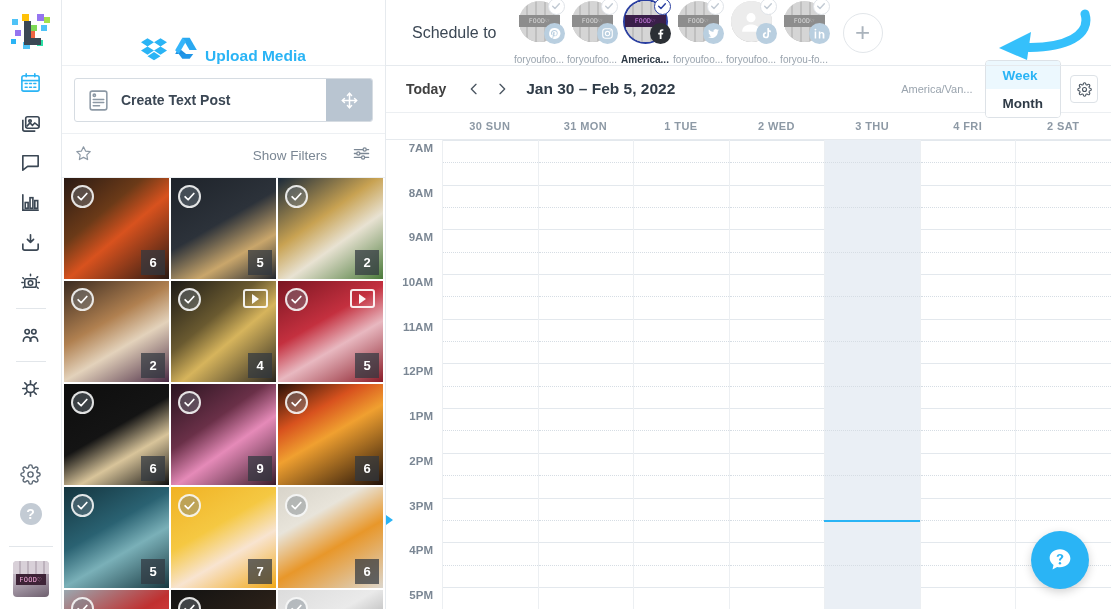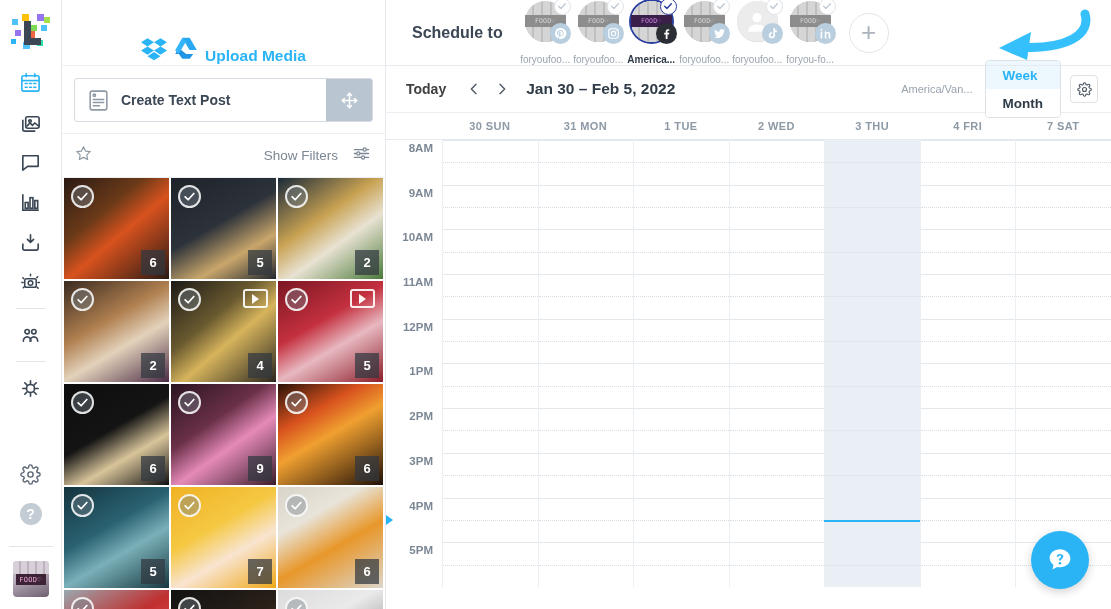--- a/index.html
+++ b/index.html
@@ -61,21 +61,21 @@
     border: 1px solid #d6dce2; border-radius: 3px; overflow: hidden; cursor: pointer;
   }
   .ctp-icon { width: 46px; display: flex; align-items: center; justify-content: center; }
   .ctp-label { flex: 1; display: flex; align-items: center; font-size: 14px; font-weight: bold; color: #3b4754; }
   .ctp-drag {
     width: 46px; background: #b9c5d1; display: flex; align-items: center; justify-content: center;
     cursor: grab;
   }
   .filter-row {
     height: 44px; display: flex; align-items: center; padding: 0 14px 0 12px;
-    border-bottom: 1px solid #edf0f3; gap: 14px;
+    border-bottom: 1px solid #edf0f3; gap: 25px;
   }
   .filter-row .spacer { flex: 1; }
   .show-filters { font-size: 13.5px; color: #7b8794; cursor: pointer; }
 
   .grid { flex: 1; display: grid; grid-template-columns: repeat(3, 1fr); gap: 2px;
           padding: 0 2px; overflow: hidden; align-content: start; }
   .cell { position: relative; height: 101px; overflow: hidden; cursor: pointer; }
   .cell .img { position: absolute; inset: 0; }
   .chk {
     position: absolute; top: 7px; left: 7px; width: 23px; height: 23px;
@@ -97,21 +97,21 @@
   .play i { width:0;height:0;border-left:7px solid rgba(255,255,255,.95);
             border-top:5px solid transparent;border-bottom:5px solid transparent; display:block; }
 
   
   .right { flex: 1; height: 609px; display: flex; flex-direction: column; position: relative; background:#fff; }
 
   .sched-bar {
     height: 66px; display: flex; align-items: center; padding-left: 26px;
     border-bottom: 1px solid #e6eaee; position: relative; gap: 0;
   }
-  .sched-label { font-size: 16px; font-weight: bold; color: #3b4754; margin-right: 16px; }
+  .sched-label { font-size: 16px; font-weight: normal; color: #3b4754; margin-right: 16px; }
   .accounts { display: flex; align-items: flex-start; gap: 0; }
   .acct { width: 53px; display: flex; flex-direction: column; align-items: center; cursor: pointer; }
   .acct-av {
     width: 41px; height: 41px; border-radius: 50%; position: relative;
     background: linear-gradient(170deg,#e2e2e2 0%,#c9c9c9 50%,#9b9b9b 100%);
     overflow: visible;
   }
   .acct-av .av-inner {
     position: absolute; inset: 0; border-radius: 50%; overflow: hidden;
     background: repeating-linear-gradient(90deg,#d5d5d5 0 7px,#bfbfbf 7px 9px);
@@ -666,25 +666,37 @@
       </div>
     </div>
 
     <div class="daynames">
         <div>30 SUN</div>
         <div>31 MON</div>
         <div>1 TUE</div>
         <div>2 WED</div>
         <div>3 THU</div>
         <div>4 FRI</div>
-        <div>7 SAT</div>
+        <div>2 SAT</div>
       </div>
 
     <div class="cal-body">
       <div class="cal-scroll">
+          <div class="hour-row">
+            <div class="hour-lbl">7AM</div>
+            <div class="hour-cols">
+              <div class="hcol"></div>
+              <div class="hcol"></div>
+              <div class="hcol"></div>
+              <div class="hcol"></div>
+              <div class="hcol today"></div>
+              <div class="hcol"></div>
+              <div class="hcol"></div>
+            </div>
+          </div>
           <div class="hour-row">
             <div class="hour-lbl">8AM</div>
             <div class="hour-cols">
               <div class="hcol"></div>
               <div class="hcol"></div>
               <div class="hcol"></div>
               <div class="hcol"></div>
               <div class="hcol today"></div>
               <div class="hcol"></div>
               <div class="hcol"></div>

